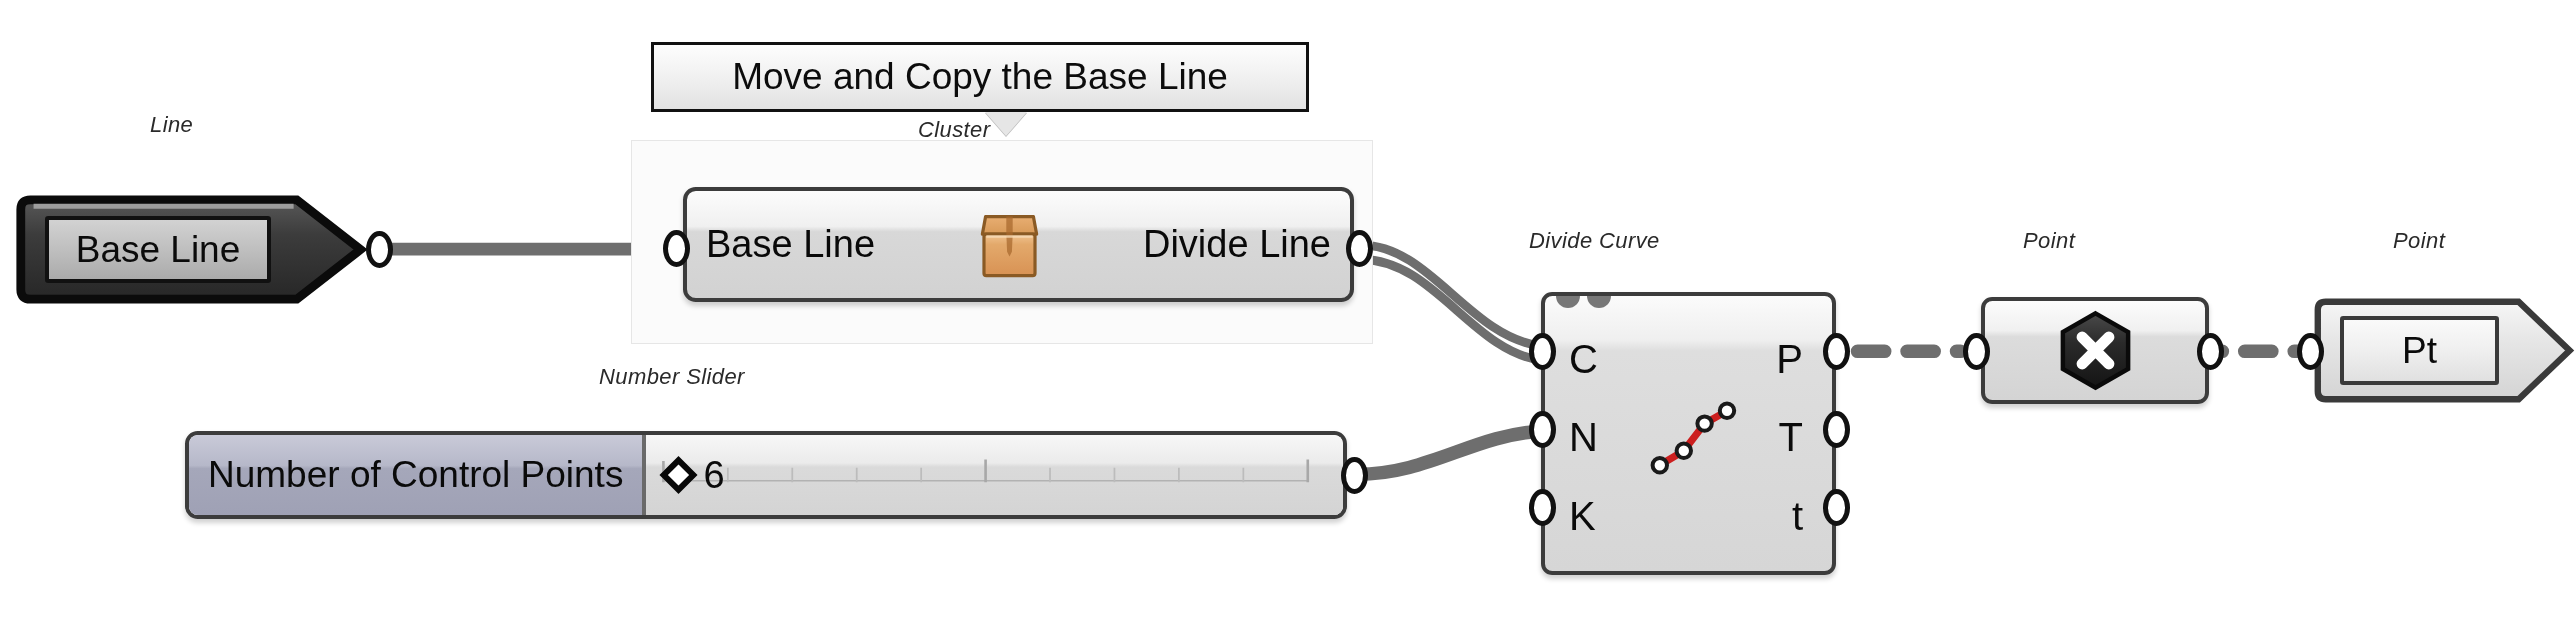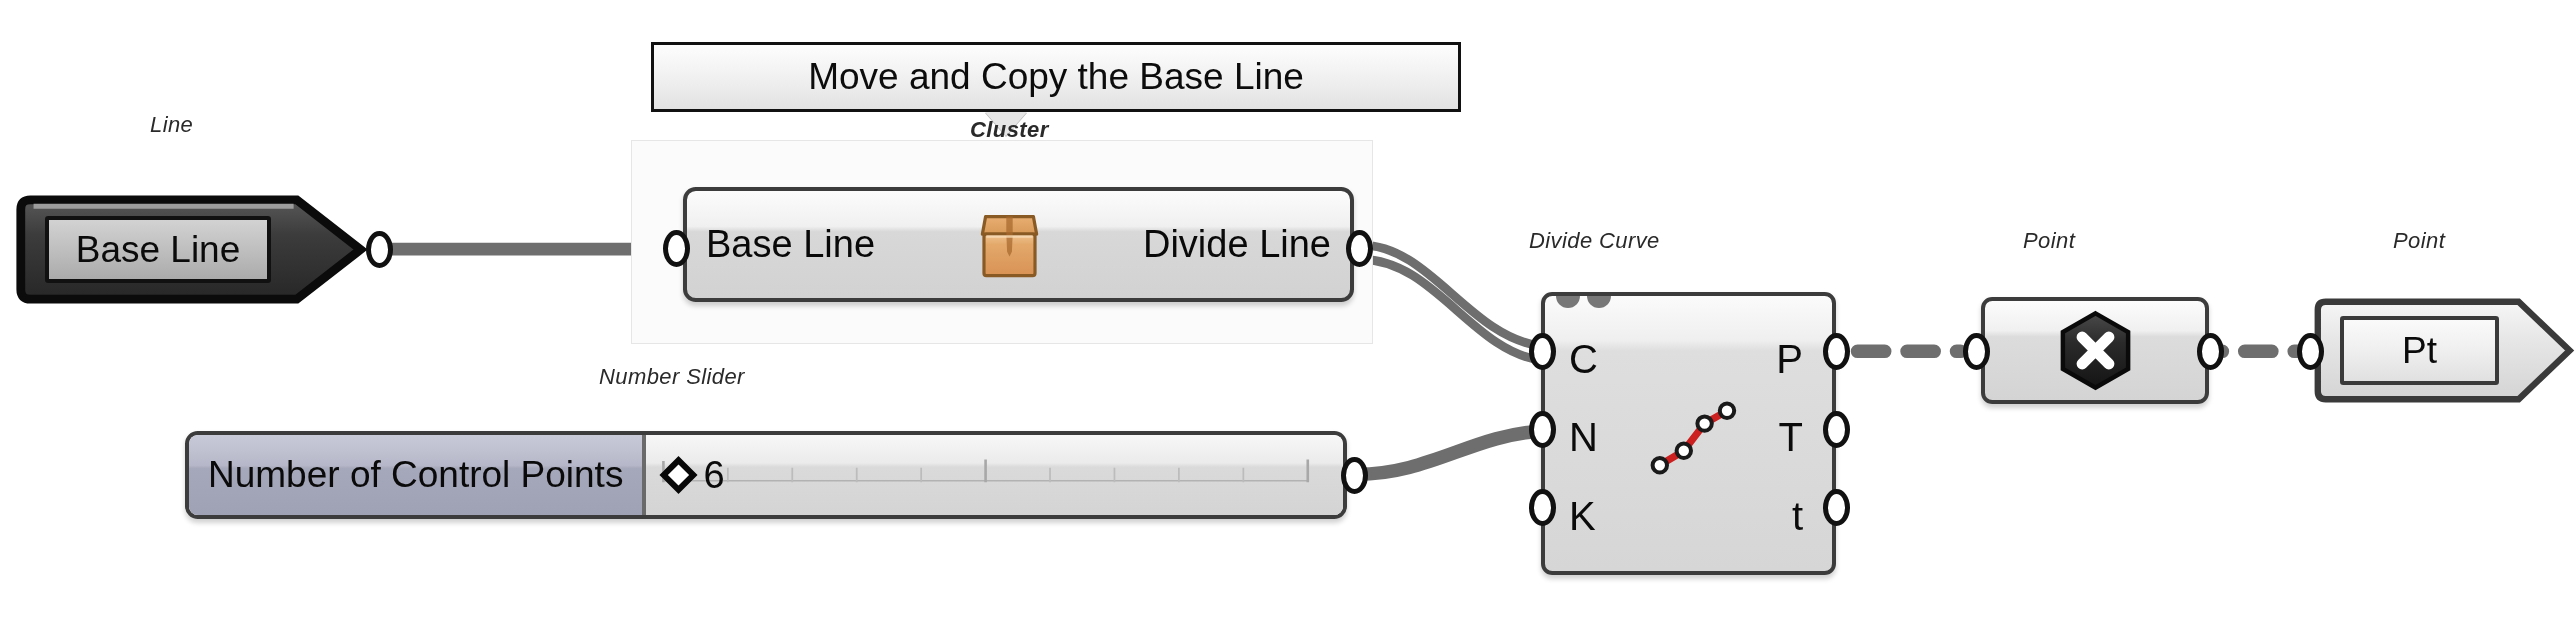--- a/index.html
+++ b/index.html
@@ -279,27 +279,27 @@
     <path d="M 1706,307 C 1790,307 1840,420 1928,433" fill="none" stroke="#6e6e6e" stroke-width="11" stroke-linecap="round"></path>
     <path d="M 1706,325 C 1795,325 1845,440 1930,451" fill="none" stroke="#6e6e6e" stroke-width="11" stroke-linecap="round"></path>
 
     <path d="M 1700,594 C 1790,594 1845,545 1930,540" fill="none" stroke="#6e6e6e" stroke-width="17" stroke-linecap="round"></path>
 
     <path d="M 2327,440 L 2456,440" fill="none" stroke="#6e6e6e" stroke-width="17" stroke-linecap="round" stroke-dasharray="34 28"></path>
 
     <path d="M 2750,440 L 2880,440" fill="none" stroke="#6e6e6e" stroke-width="17" stroke-linecap="round" stroke-dasharray="34 28"></path>
   </svg>
 
-  <div class="callout" style="left:651px; top:42px; width:810px; height:70px;">
+  <div class="callout" style="left:651px; top:42px; width:658px; height:70px;">
     <span class="callout-text">Move and Copy the Base Line</span>
   </div>
   <div class="callout-tail" style="left:985px; top:112px;"></div>
 
   <div class="group-box" style="left:631px; top:140px; width:742px; height:204px;"></div>
-  <div class="node-caption" style="left:970px; top:117px;font-weight:bold;">Cluster</div>
+  <div class="node-caption" style="left:918px; top:117px;">Cluster</div>
 
   <div class="node-caption" style="left:150px; top:112px;">Line</div>
 
   <div class="param-dark" style="left:16px; top:195px; width:351px; height:109px;">
     <svg class="svg-ico shell" viewBox="0 0 440 136" preserveAspectRatio="none">
       <defs>
         <linearGradient id="darkGrad" x1="0" y1="0" x2="0" y2="1">
           <stop offset="0%" stop-color="#585858"></stop>
           <stop offset="35%" stop-color="#3c3c3c"></stop>
           <stop offset="100%" stop-color="#272727"></stop>

